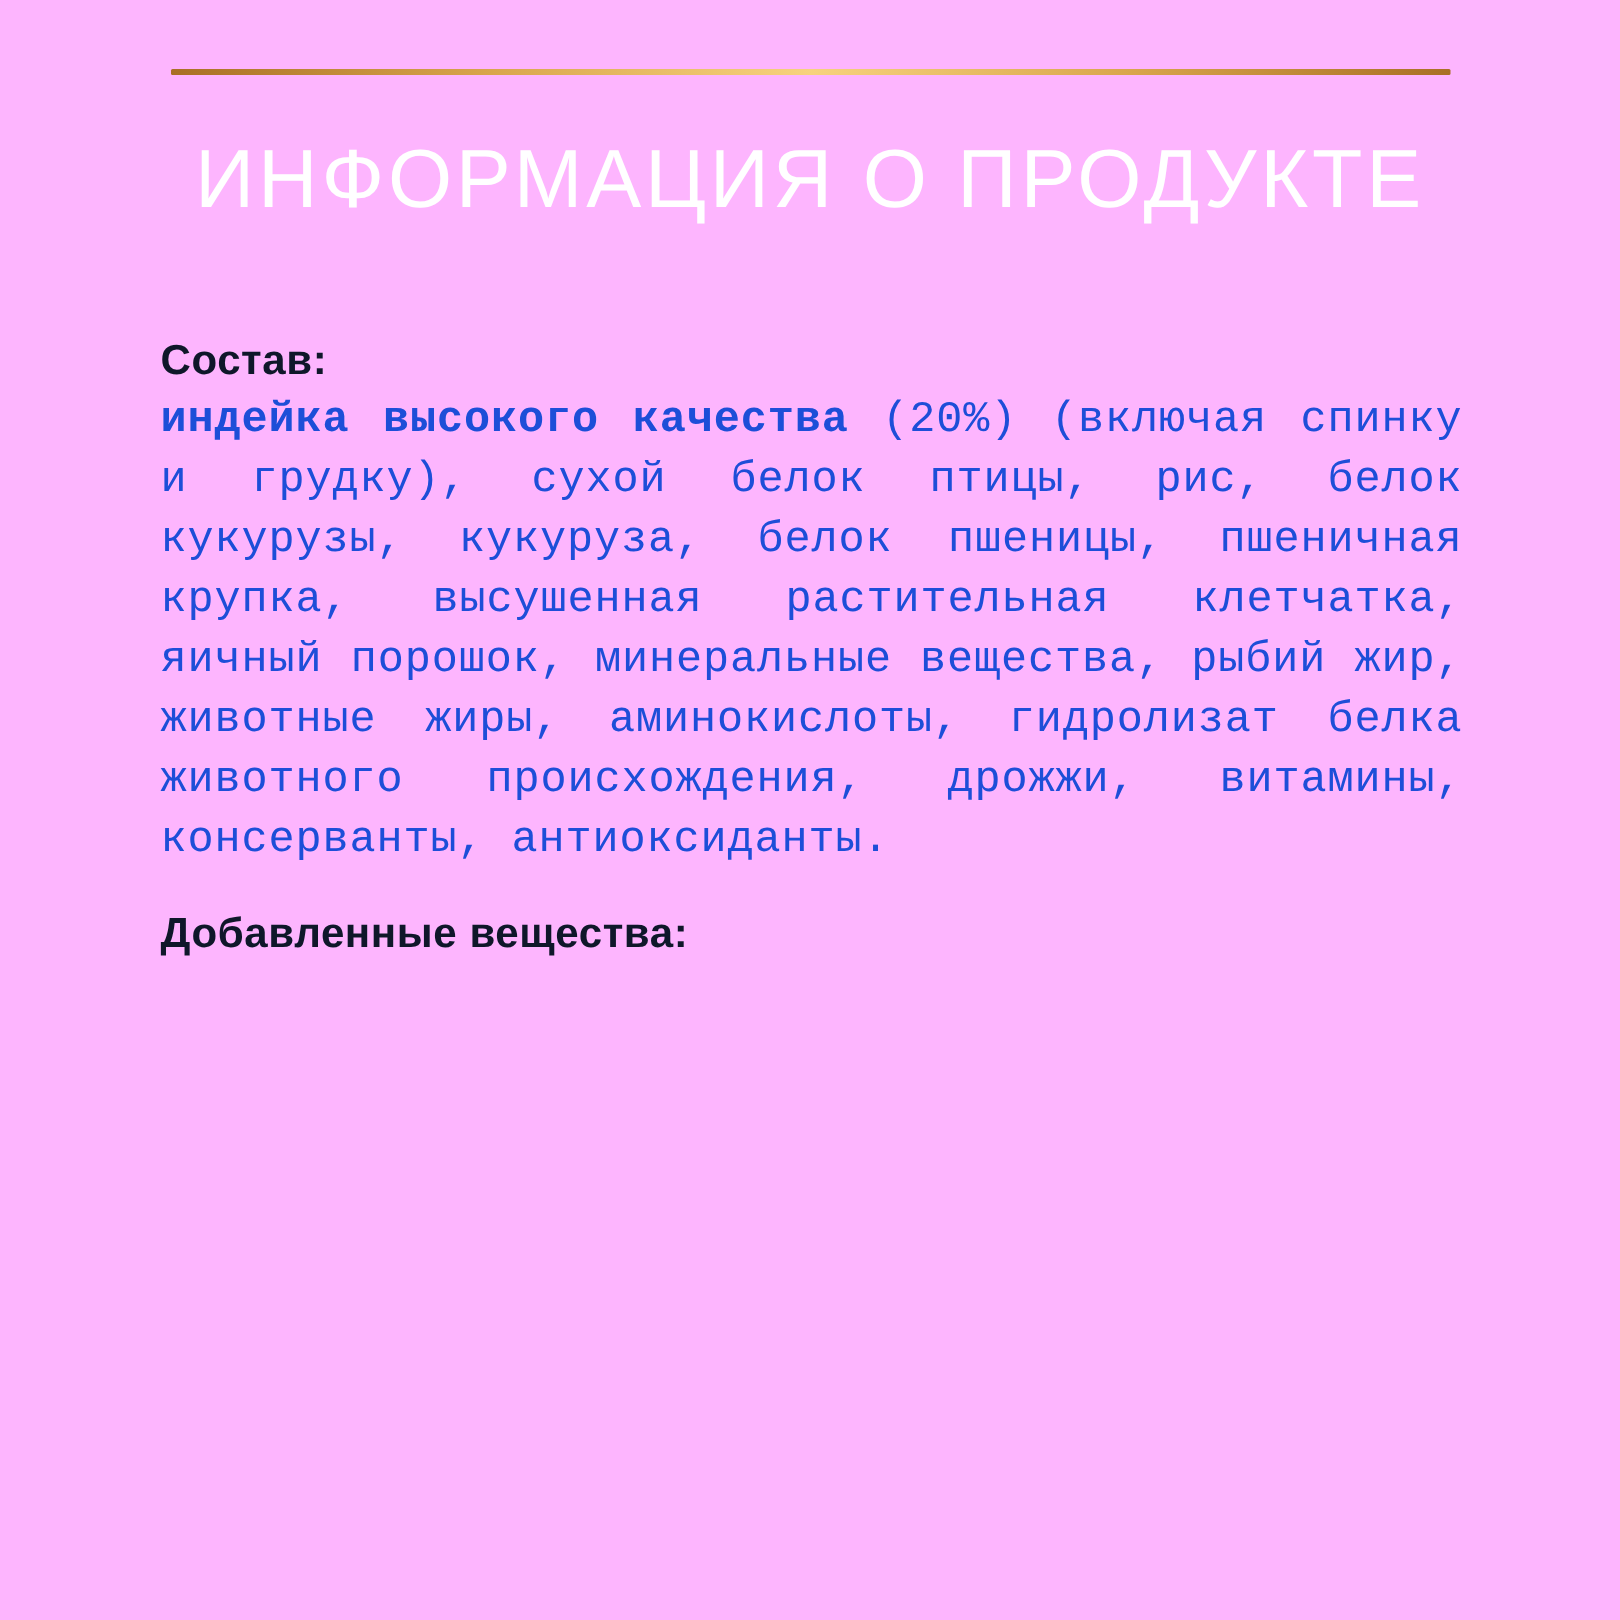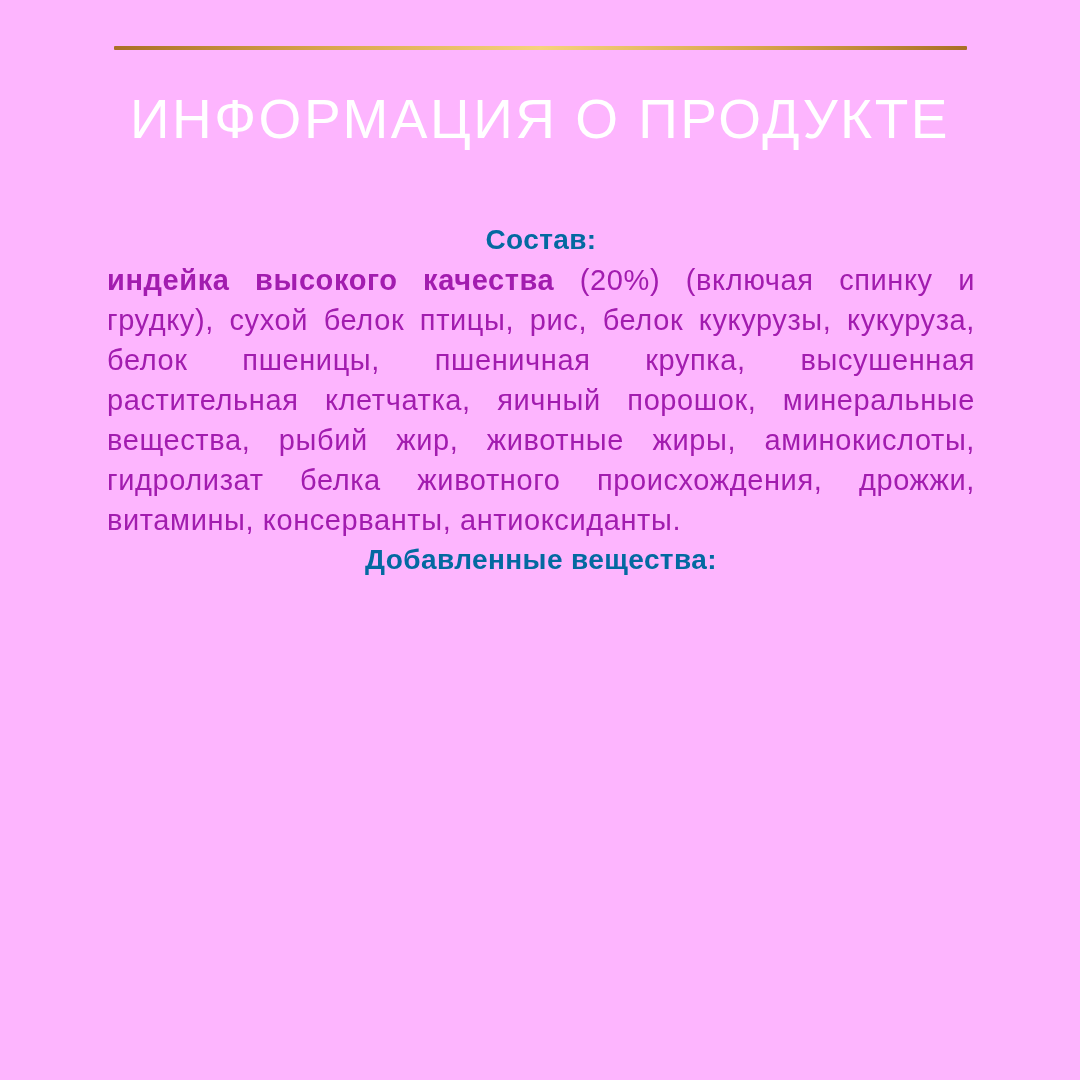--- a/index.html
+++ b/index.html
@@ -39,36 +39,37 @@
     .content {
       position: absolute;
       left: 107px;
       top: 220px;
       width: 868px;
     }
     .section {
       margin: 0;
     }
     .section + .section {
+      margin-top: 22px;
     }
     .section-heading {
-      color: #0369a1;
+      color: #0f172a;
       font-weight: 700;
       font-size: 28px;
       line-height: 40px;
       letter-spacing: 0.4px;
-      text-align: center;
     }
     .section-body {
-      color: #a21caf;
+      color: #1d4ed8;
       font-size: 29px;
       line-height: 40px;
       letter-spacing: 0.6px;
       text-align: justify;
       text-align-last: left;
+      font-family: Liberation Mono, monospace;
     }
     .tight {
       letter-spacing: -0.4px;
     }
     .bold {
       font-weight: 700;
     }
     sub {
       font-size: 17px;
       line-height: 0;

